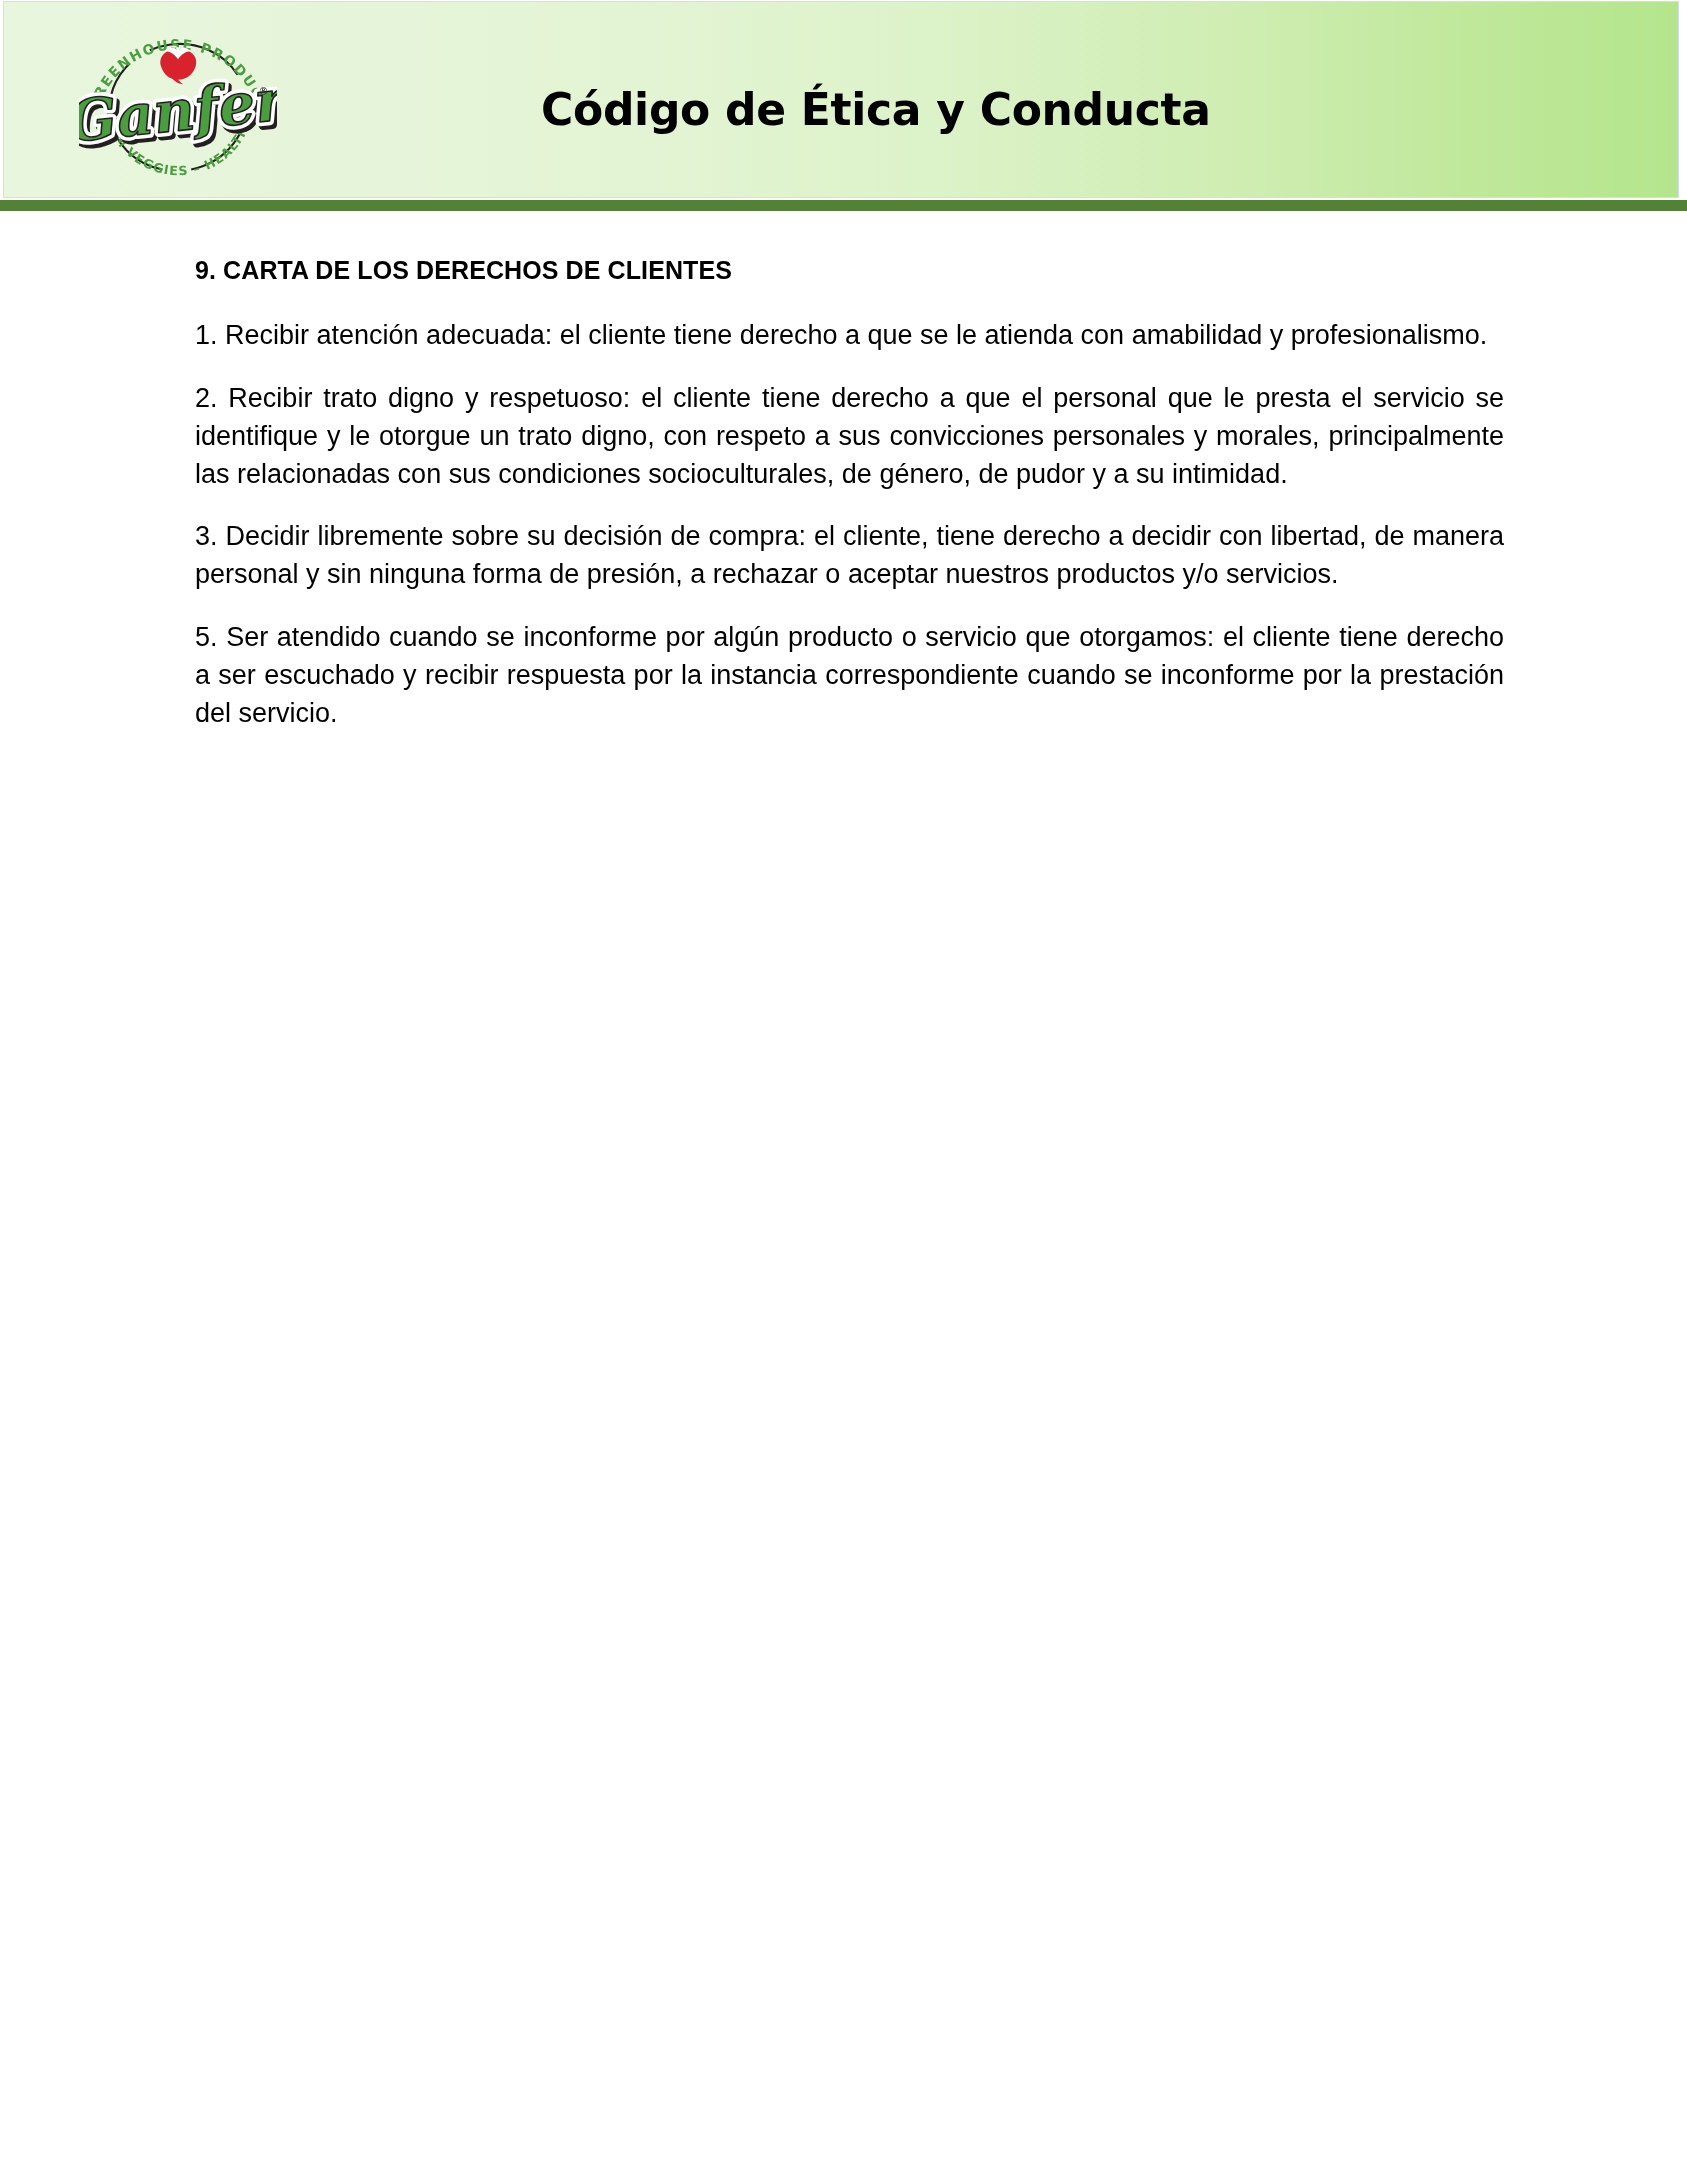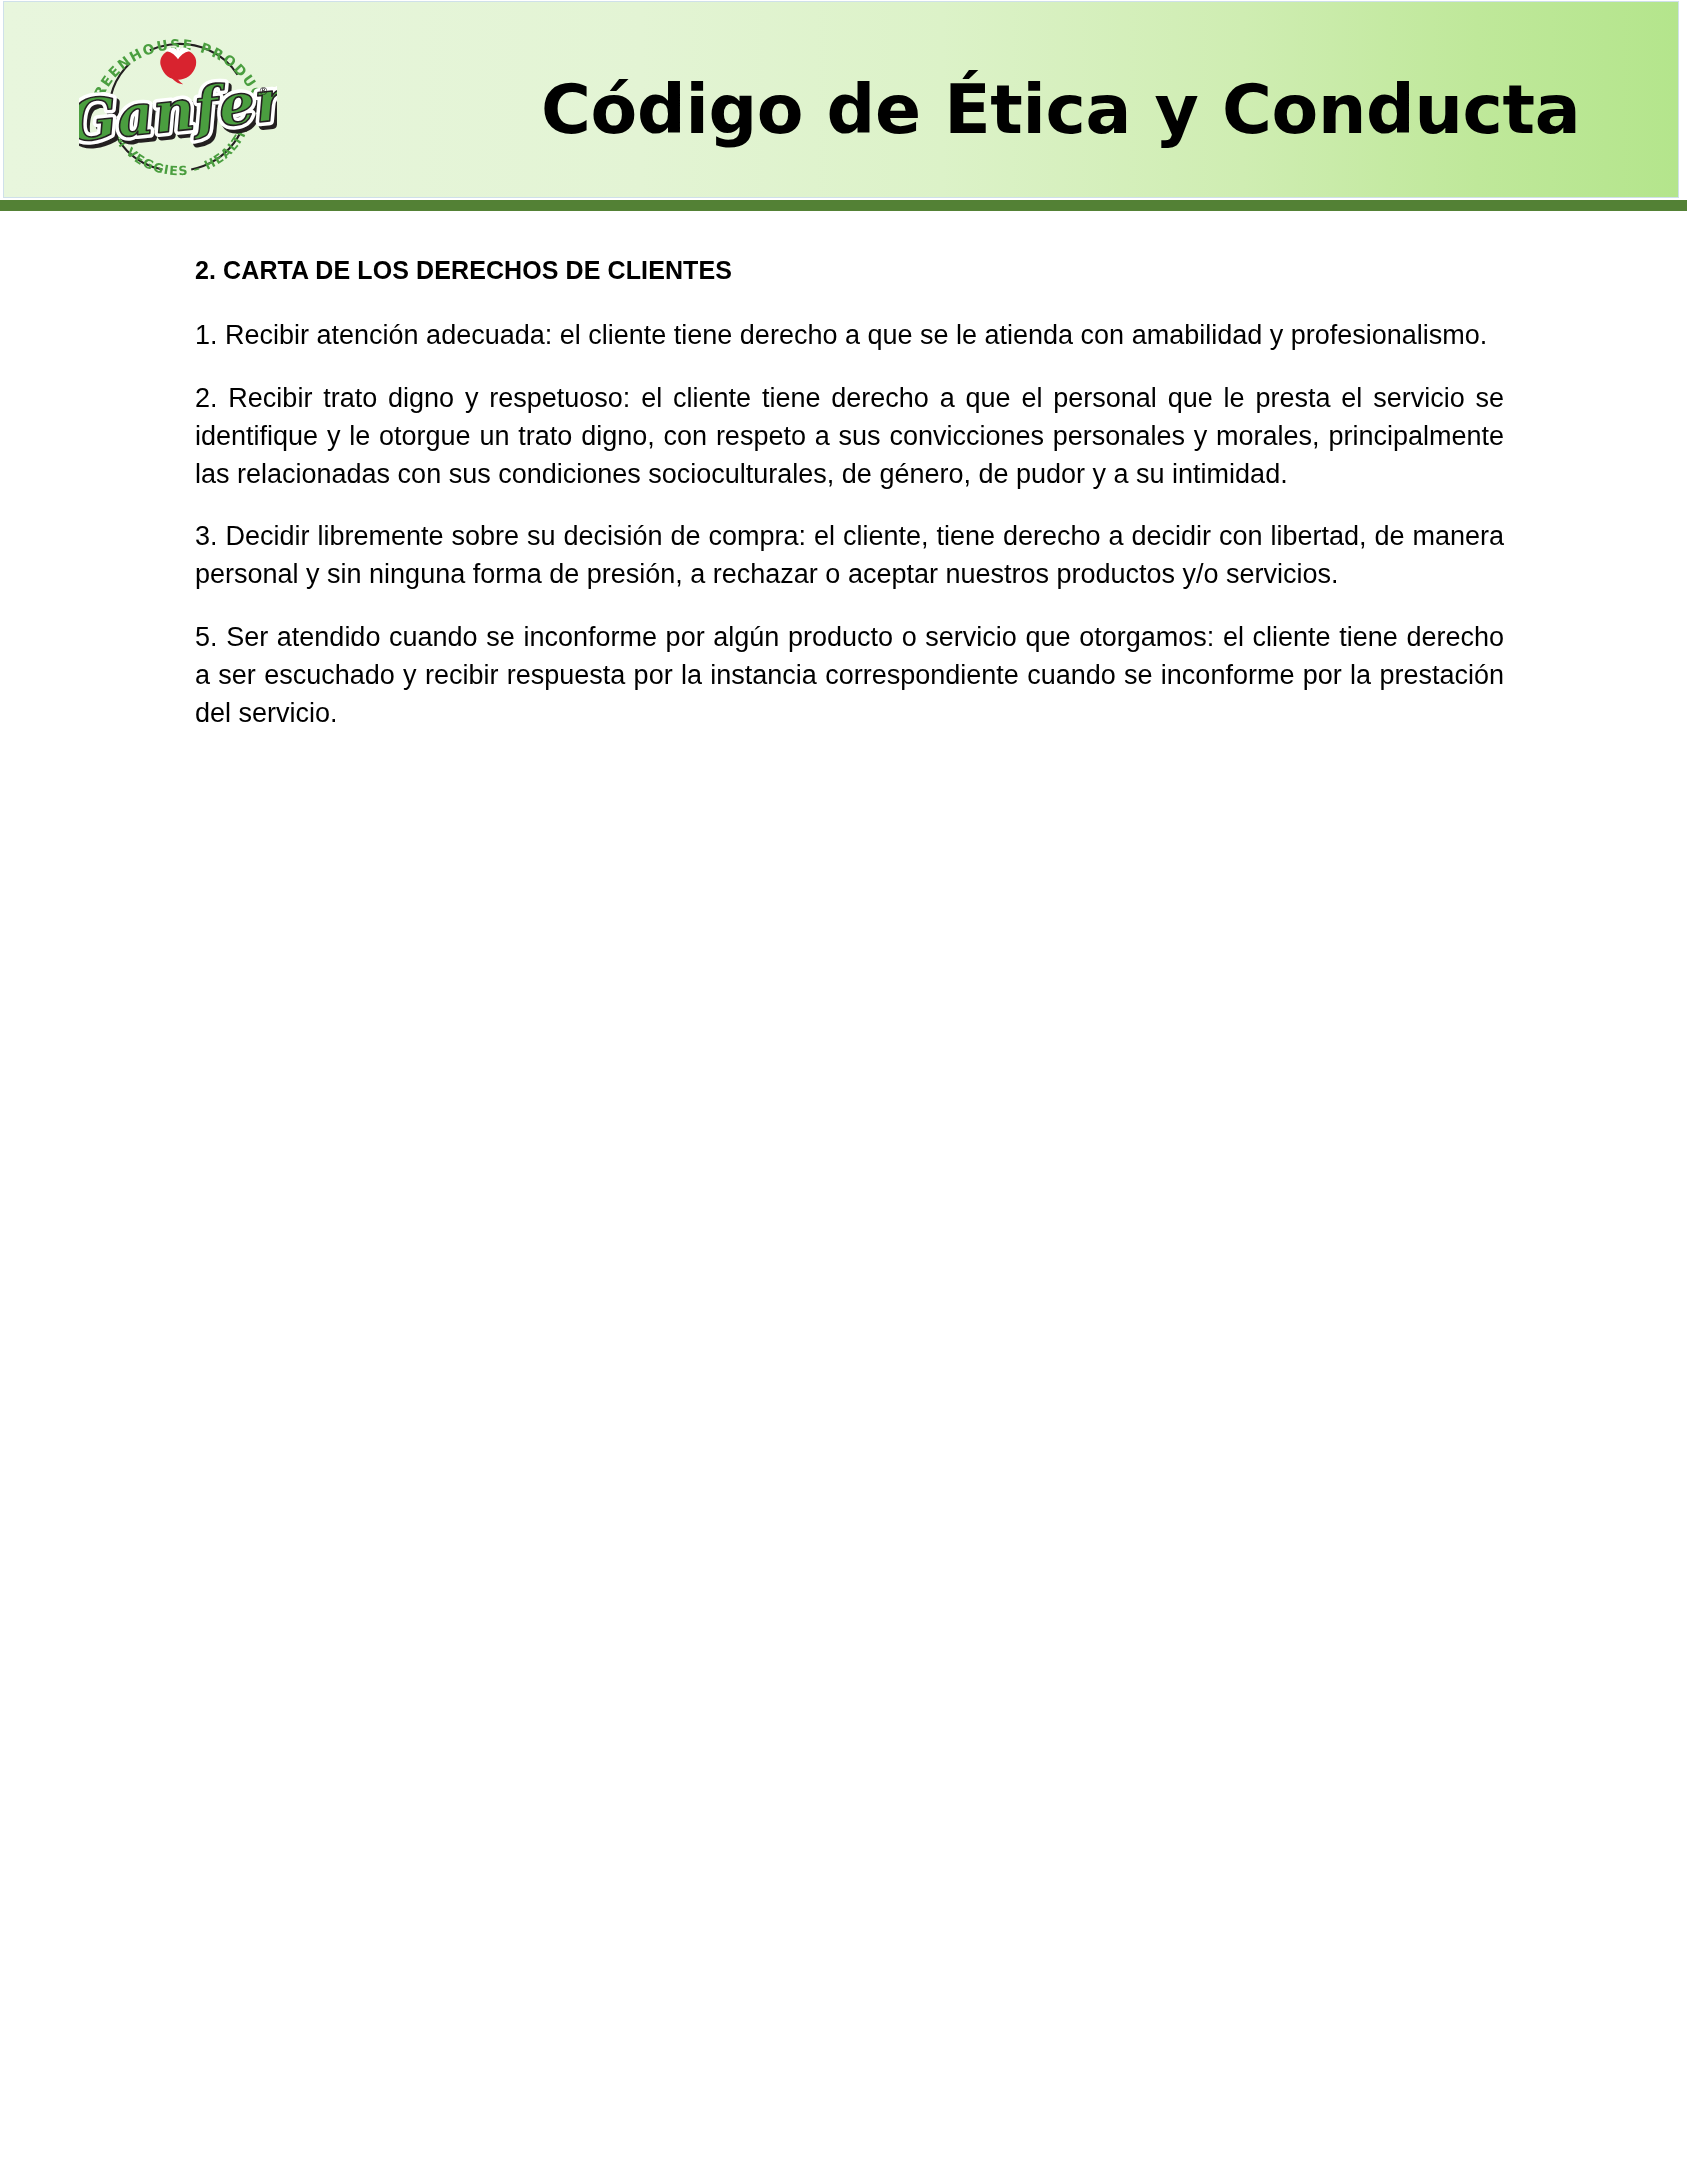--- a/index.html
+++ b/index.html
@@ -60,21 +60,21 @@
   }
   .logo svg { display: block; width: 100%; height: 100%; }
 
   
   .doc-title {
     position: absolute;
     left: 541px;
     top: 83px;
     font-family: "DejaVu Sans", sans-serif;
     font-weight: bold;
-    font-size: 68px;
+    font-size: 44px;
     line-height: 54px;
     letter-spacing: -0.3px;
     color: #000000;
     white-space: nowrap;
   }
 
   
   .content {
     position: absolute;
     left: 195px;
@@ -144,21 +144,21 @@
       </g>
 
       <text x="272" y="124" font-family="DejaVu Sans, sans-serif" font-size="15" fill="#231f20">®</text>
     </svg>
   </div>
 
   <div class="doc-title">Código de Ética y Conducta</div>
 
   <div class="content">
 
-    <h2 class="section-heading">2. CARTA DE LOS DERECHOS DE CLIENTES</h2>
+    <h2 class="section-heading">9. CARTA DE LOS DERECHOS DE CLIENTES</h2>
 
     <p class="para">1. Recibir atención adecuada: el cliente tiene derecho a que se le atienda con amabilidad y profesionalismo.</p>
 
     <p class="para">2. Recibir trato digno y respetuoso: el cliente tiene derecho a que el personal que le presta el servicio se identifique y le otorgue un trato digno, con respeto a sus convicciones personales y morales, principalmente las relacionadas con sus condiciones socioculturales, de género, de pudor y a su intimidad.</p>
 
 
     <p class="para">3. Decidir libremente sobre su decisión de compra: el cliente, tiene derecho a decidir con libertad, de manera personal y sin ninguna forma de presión, a rechazar o aceptar nuestros productos y/o servicios.</p>
 
     <p class="para">5. Ser atendido cuando se inconforme por algún producto o servicio que otorgamos: el cliente tiene derecho a ser escuchado y recibir respuesta por la instancia correspondiente cuando se inconforme por la prestación del servicio.</p>
 

